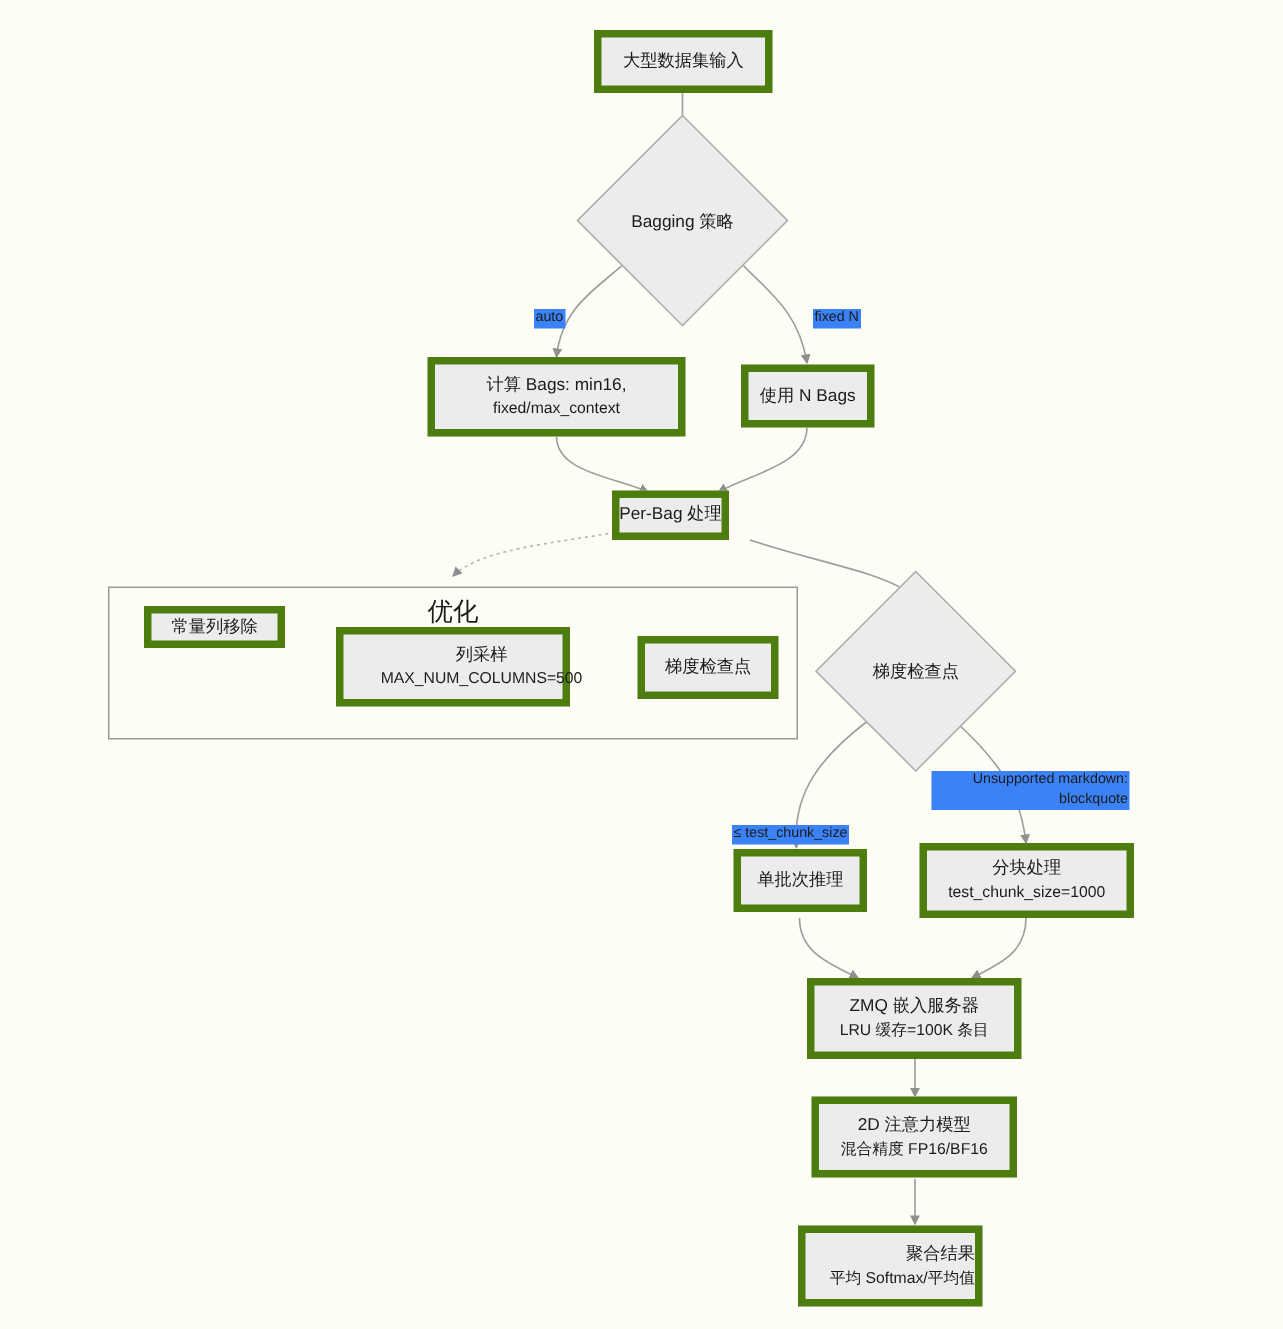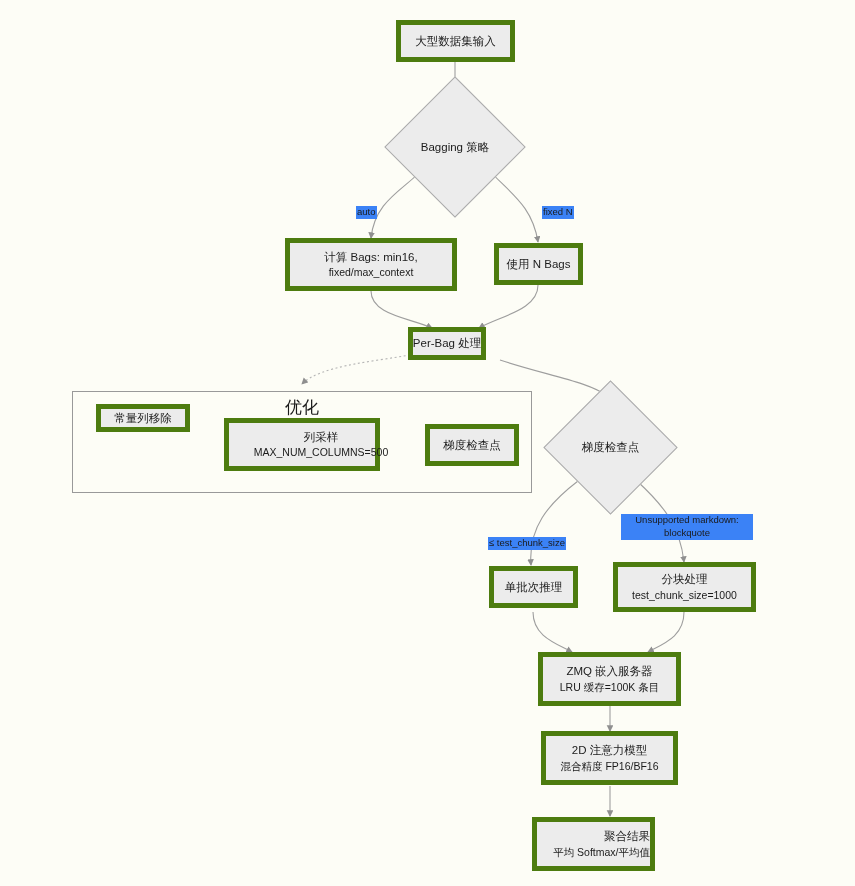--- a/index.html
+++ b/index.html
@@ -184,23 +184,23 @@
 
   <div class="node" style="left:425px; top:424px; width:94px; height:42px;">
     <span>梯度检查点</span>
   </div>
 
   <div class="diamond-wrap" style="left:563px; top:400px; width:95px; height:95px;">
     <div class="diamond-shape"></div>
     <div class="diamond-label">梯度检查点</div>
   </div>
 
-  <div class="edge-label" style="left:488px; top:537px;">≤ test_chunk_size</div>
-
-  <div class="edge-label two-line" style="left:621px; top:514px;">Unsupported markdown: blockquote</div>
+  <div class="edge-label" style="left:488px; top:550px;">≤ test_chunk_size</div>
+
+  <div class="edge-label two-line" style="left:621px; top:514px;text-align:right;">Unsupported markdown: blockquote</div>
 
   <div class="node" style="left:489px; top:566px; width:89px; height:42px;">
     <span>单批次推理</span>
   </div>
 
   <div class="node" style="left:613px; top:562px; width:143px; height:50px;">
     <span>分块处理</span>
     <span class="l2">test_chunk_size=1000</span>
   </div>
 

